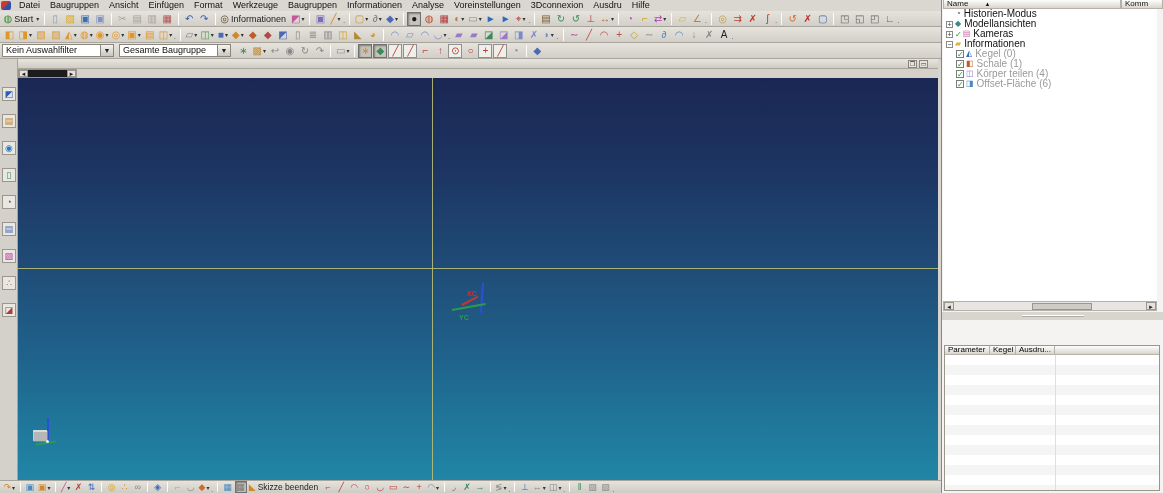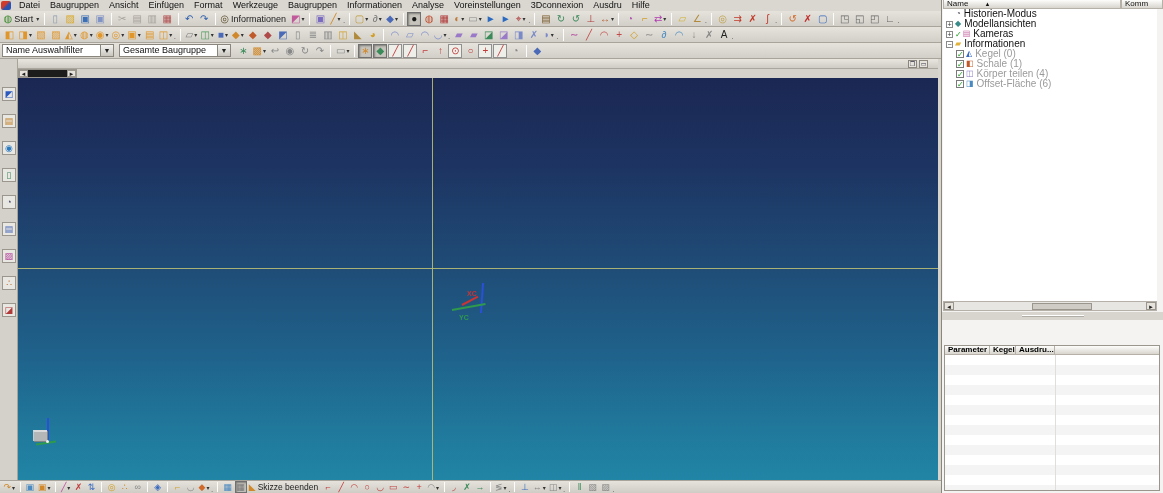--- a/index.html
+++ b/index.html
@@ -82,21 +82,21 @@
   #panel-splitter { position:absolute; left:0; top:312px; width:222px; height:8px; background:#d8d5ce; }
   #panel-splitter .grip { position:absolute; left:80px; top:3px; width:62px; height:2px; background:#b0ada6; border-top:1px solid #fff; }
   .collapse-bar { position:absolute; left:0; width:222px; height:11px; background:linear-gradient(#fbfaf8,#dbd8d1);
     border-top:1px solid #b5b1a9; border-bottom:1px solid #b5b1a9; font-size:8.5px; font-weight:bold; color:#222;
     line-height:10px; padding-left:5px; }
   .chev { position:absolute; right:4px; top:1px; font-size:8px; font-weight:normal; color:#333; }
   #deps-bar { top:320px; } #details-bar { top:331px; }
 
   #details-table { position:absolute; left:2px; top:345px; width:216px; height:146px; background:#fff; border:1px solid #9a968e; }
   .dt-hdr { position:absolute; top:0; height:9px; background:linear-gradient(#fdfdfc,#d8d5ce);
-    border-right:1px solid #b5b1a9; border-bottom:1px solid #b5b1a9; font-size:8px; line-height:8px; padding-left:3px;font-weight:bold; }
+    border-right:1px solid #b5b1a9; border-bottom:1px solid #b5b1a9; font-size:8px; line-height:8px; padding-left:3px; }
   #dt-body { position:absolute; left:0; top:9px; width:214px; height:135px;
     background:repeating-linear-gradient(180deg,#fff 0 10px,#f4f4f4 10px 20px); }
   #dt-colline { position:absolute; left:110px; top:9px; width:1px; height:135px; background:#e0deda; }
 
   
   #bottombar { left:0; top:480px; width:941px; height:13px; background:linear-gradient(#e6e3dc,#cfccc5);
     border-top:1px solid #a8a49c; display:flex; align-items:center; padding-left:2px; overflow:hidden; }
   #bottombar .tb-btn { min-width:12px; height:12px; font-size:9px; }
   #bottombar .tb-sep { height:10px; }
   #bottombar .tb-label { font-size:8.5px; }
@@ -452,21 +452,21 @@
     <span class="tb-btn">
       <span class="glyph" style="color: rgb(136, 136, 136);">✗</span>
     </span>
     <span class="tb-btn">
       <span class="glyph" style="color: rgb(34, 34, 34);">A</span>
     </span>
     <span class="ovf">.</span>
   </div>
 <div id="row3" class="abs tbrow">
   <span class="combo">
-    <span class="combo-text">Name Auswahlfilter</span>
+    <span class="combo-text">Kein Auswahlfilter</span>
     <span class="combo-btn">▼</span>
   </span>
   <span class="combo">
     <span class="combo-text">Gesamte Baugruppe</span>
     <span class="combo-btn">▼</span>
   </span>
   <span style="display:flex;align-items:center;">
       <span class="tb-btn">
         <span class="glyph" style="color: rgb(58, 138, 90);">∗</span>
       </span>

